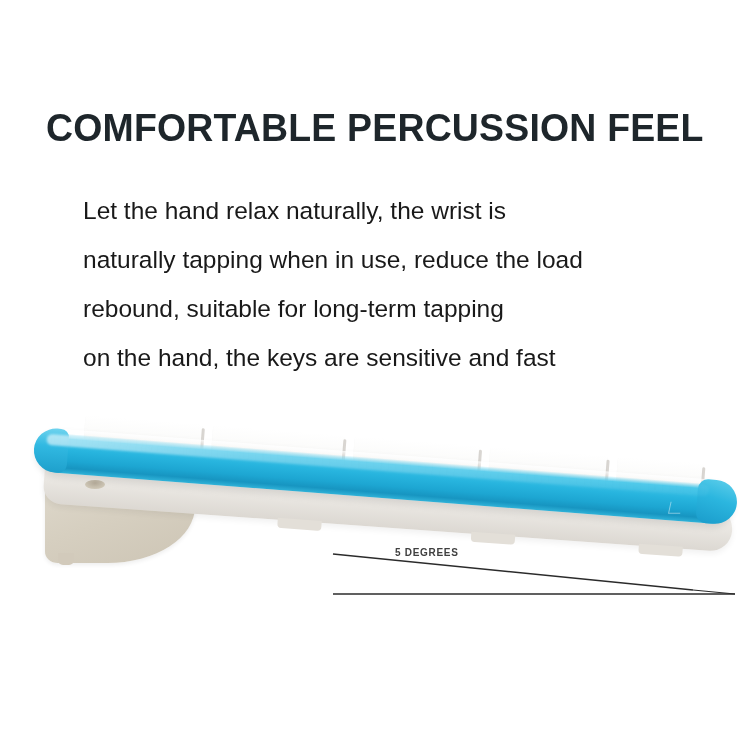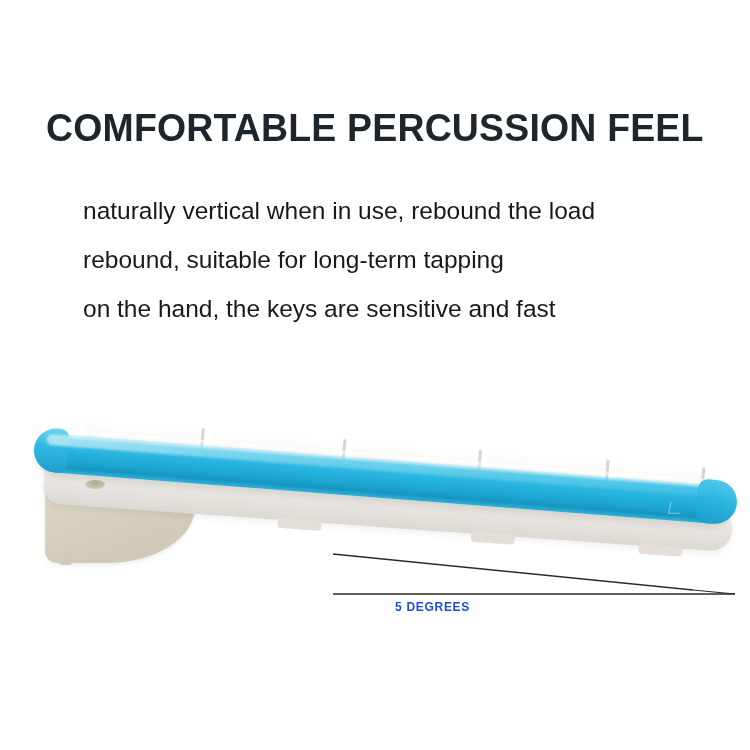--- a/index.html
+++ b/index.html
@@ -217,38 +217,39 @@
     height: 70px;
   }
   #angle-annotation svg {
     display: block;
     width: 420px;
     height: 70px;
   }
   #angle-label {
     position: absolute;
     left: 395px;
-    top: 600px;
-    font-family: "Liberation Sans", sans-serif;
-    font-size: 12px;
+    top: 547px;
+    font-family: "Liberation Sans", sans-serif;
+    font-size: 10px;
     font-weight: 700;
     letter-spacing: 0.7px;
-    color: #1d4ed8;
+    color: #404040;
     white-space: nowrap;
   }
 </style>
 </head>
 <body>
 
 <div id="page">
 
   <h1 id="headline">COMFORTABLE PERCUSSION FEEL</h1>
 
   <div id="body-copy">
-    <span class="copy-line">naturally vertical when in use, rebound the load</span>
+    <span class="copy-line">Let the hand relax naturally, the wrist is</span>
+    <span class="copy-line">naturally tapping when in use, reduce the load</span>
     <span class="copy-line">rebound, suitable for long-term tapping</span>
     <span class="copy-line">on the hand, the keys are sensitive and fast</span>
   </div>
 
   <div id="product-stage">
 
     <div class="kb-foot"></div>
     <div class="kb-foot-nub"></div>
 
     <div class="kb-chassis">

